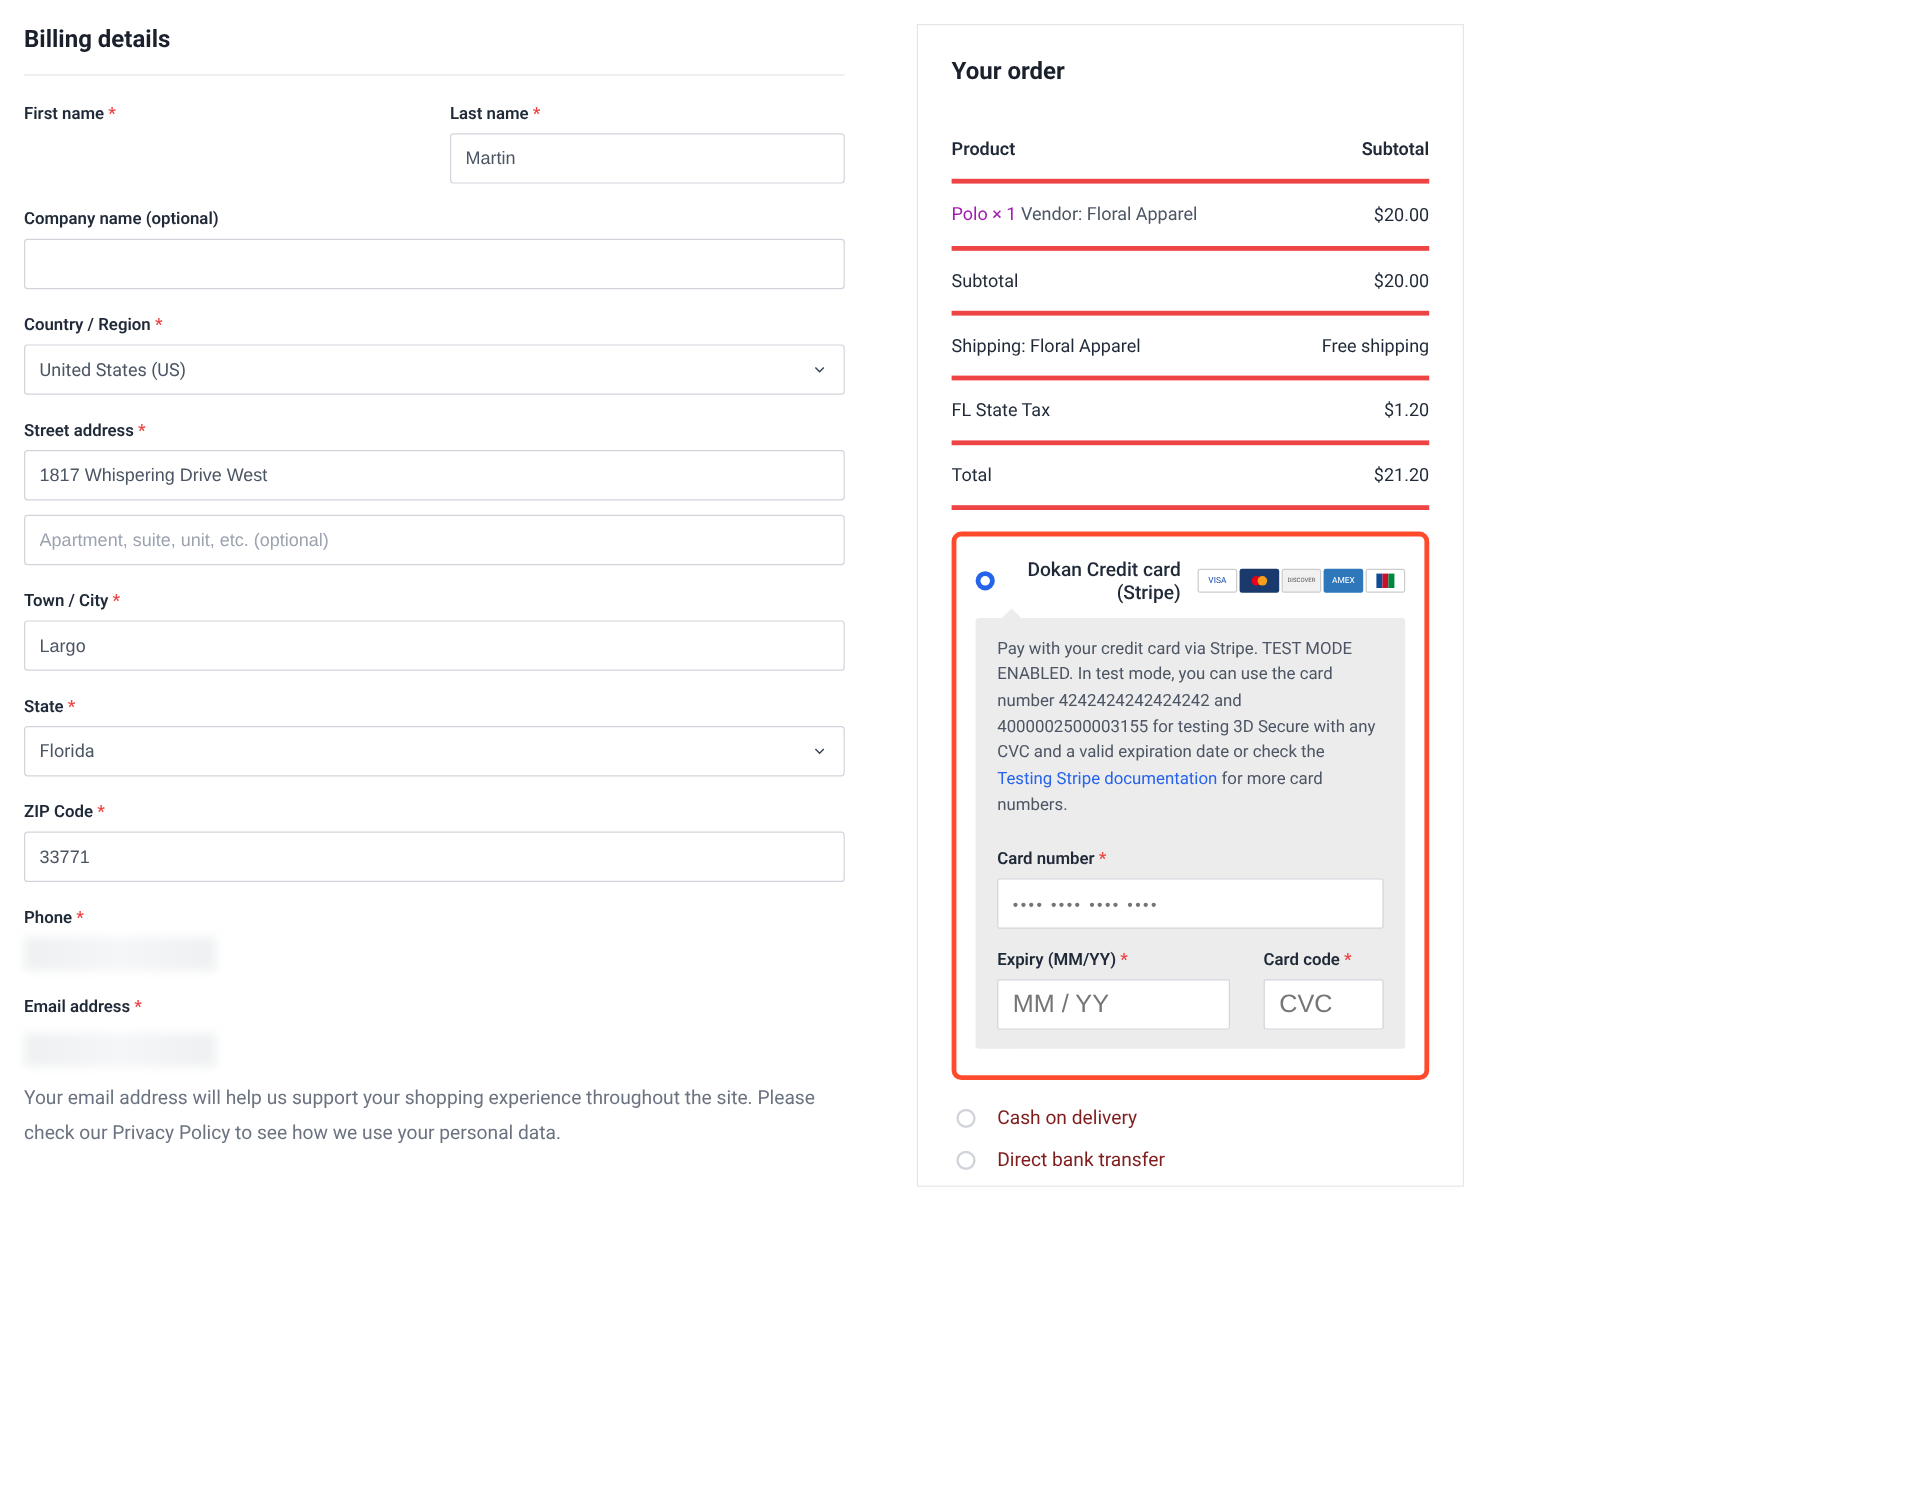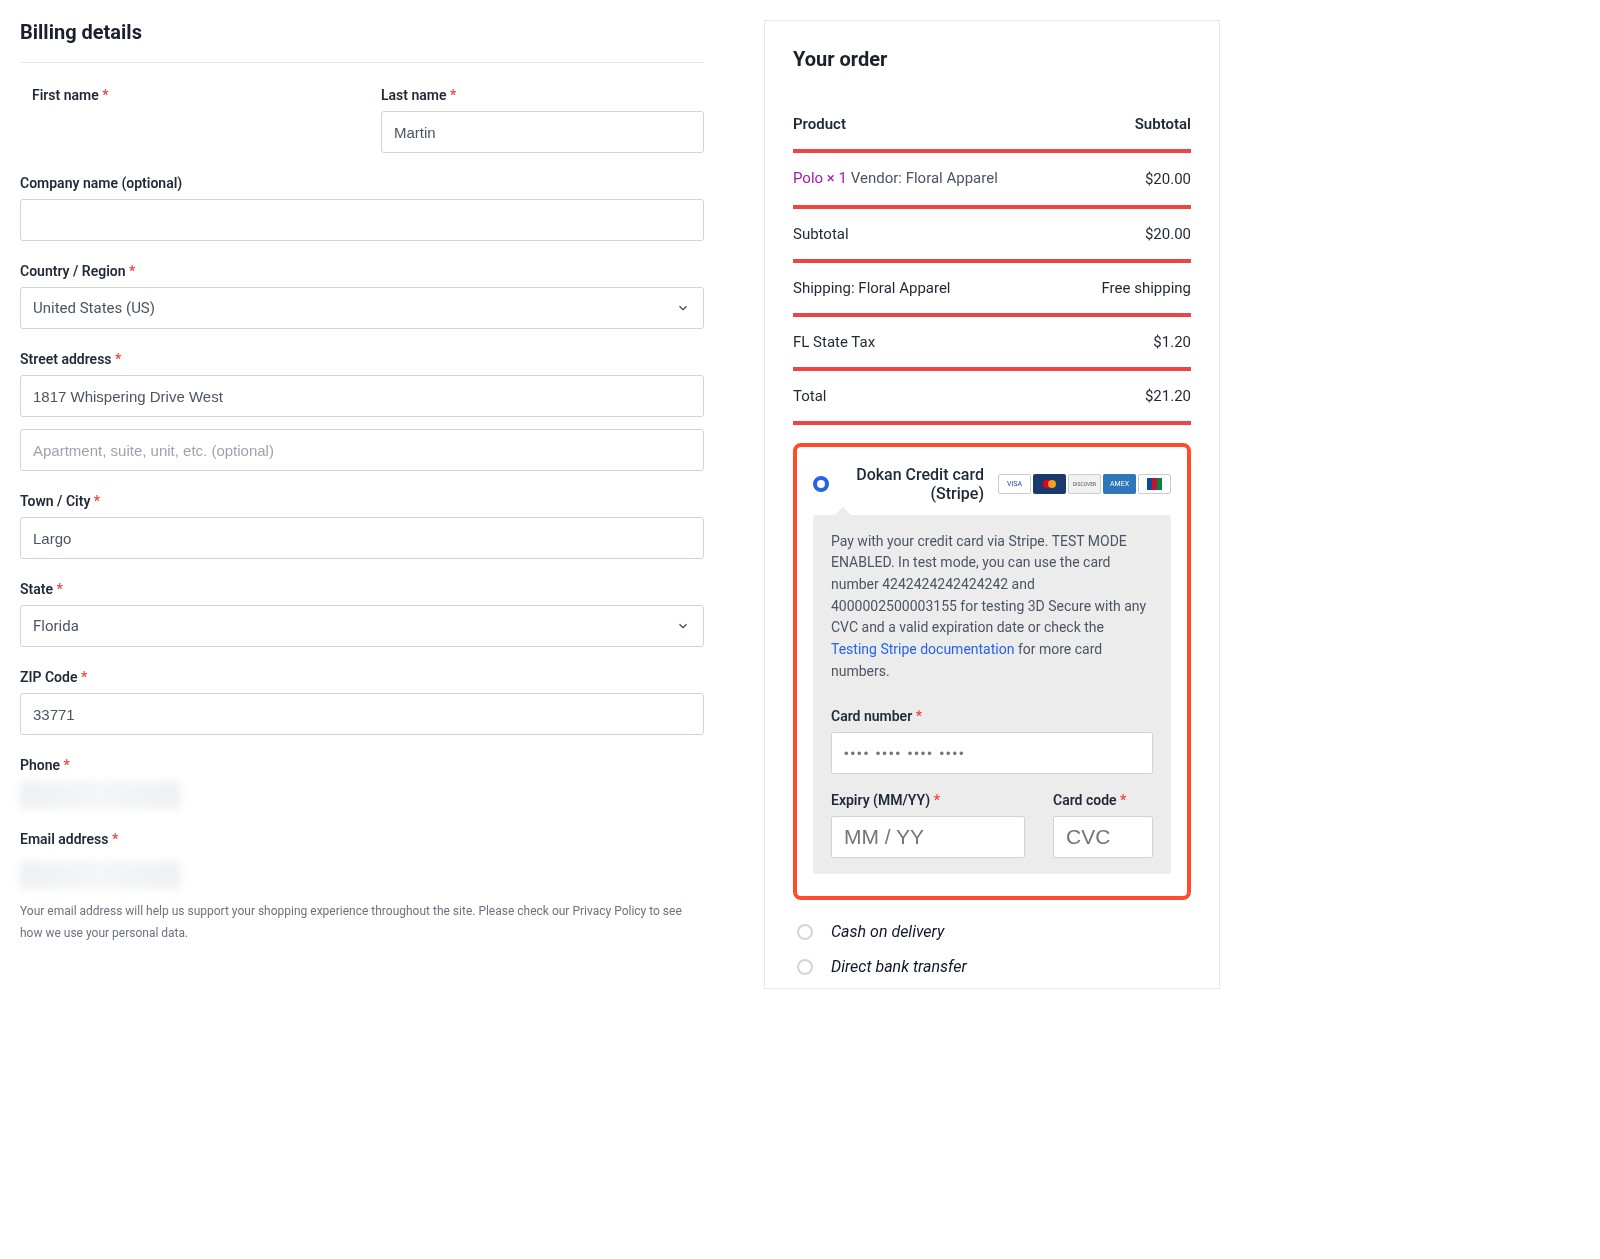--- a/index.html
+++ b/index.html
@@ -17,21 +17,21 @@
     .billing-col { flex: 1 1 58%; }
     .order-col { flex: 0 0 38%; }
     h2 {
       font-size: 20px;
       font-weight: 700;
       color: #1a202c;
       padding-bottom: 18px;
       border-bottom: 1px solid #e5e7eb;
       margin-bottom: 24px;
     }
-    .form-row { display: flex; gap: 26px; margin-left: 12px; }
+    .form-row { display: flex; gap: 26px; }
     .form-row > .field { flex: 1; }
     .field { margin-bottom: 22px; }
     .label {
       display: block;
       font-size: 14px;
       font-weight: 600;
       color: #1f2937;
       margin-bottom: 8px;
     }
     .required { color: #ef4444; }
@@ -61,21 +61,21 @@
       transform: translateY(-50%);
       pointer-events: none;
       color: #374151;
     }
     .blurred {
       filter: blur(4px);
       background: linear-gradient(90deg,#eef0f2,#f5f6f8,#eef0f2);
       height: 28px; width: 160px; border-radius: 2px;
     }
     .helper {
-      font-size: 12px;
+      font-size: 16px;
       color: #6b7280;
       line-height: 1.8;
       margin-top: 4px;
     }
     .input + .input { margin-top: 12px; }
 
     
     .order-panel {
       border: 1px solid #e5e7eb;
       padding: 26px 28px 0 28px;
@@ -136,21 +136,21 @@
       border: 1px solid #d1d5db; background:#fff;
       font-size: 21px; color:#9aa1ab; border-radius:2px;
     }
     .cc-row { display:flex; gap:28px; margin-top:18px; }
     .cc-row > div { flex:1; }
     .cc-row > div:last-child { flex:0 0 100px; }
 
     .alt-pay { padding: 14px 4px 4px 4px; }
     .alt-pay-option {
       display:flex; align-items:center; gap:18px; padding:8px 0;
-      font-size: 16px; color:#0f172a;font-style:italic;
+      font-size: 16px; color:#7f1d1d;
     }
     .radio-empty {
       width:16px; height:16px; border-radius:50%;
       border:2px solid #d1d5db; flex:none;
     }
   </style>
 </head>
 <body>
 
 <div class="container">

